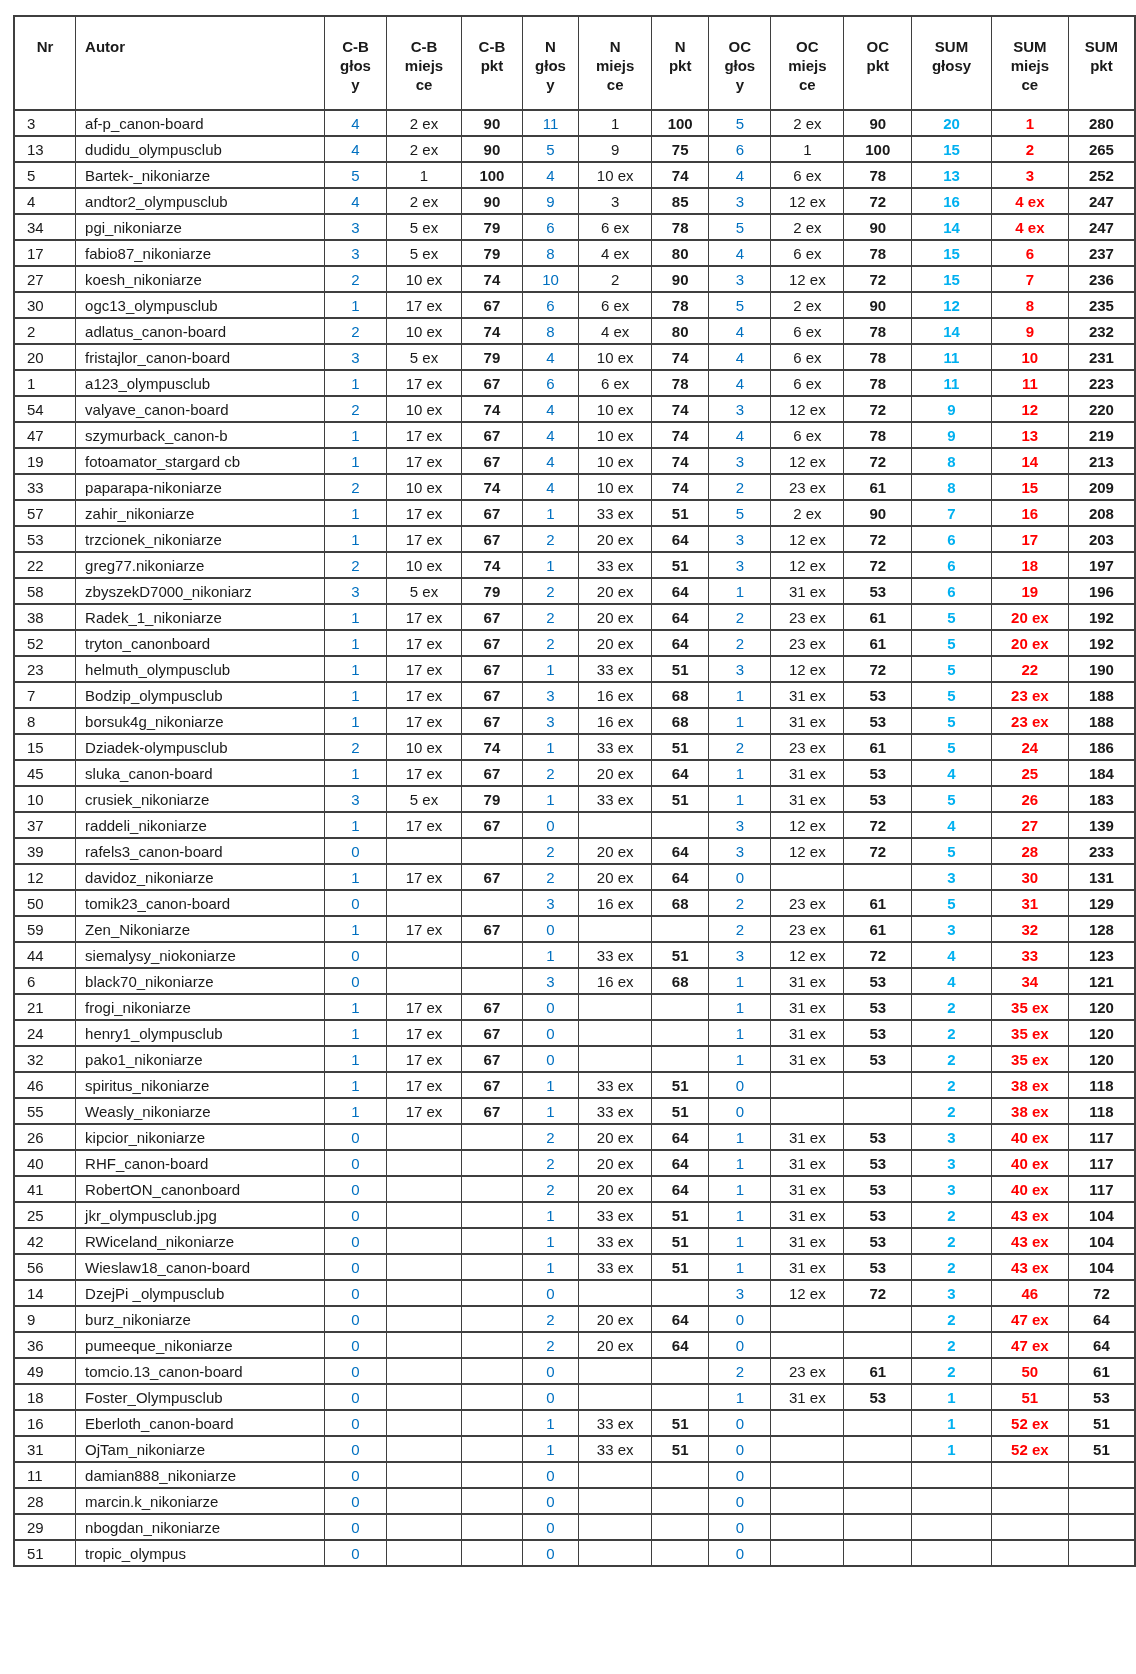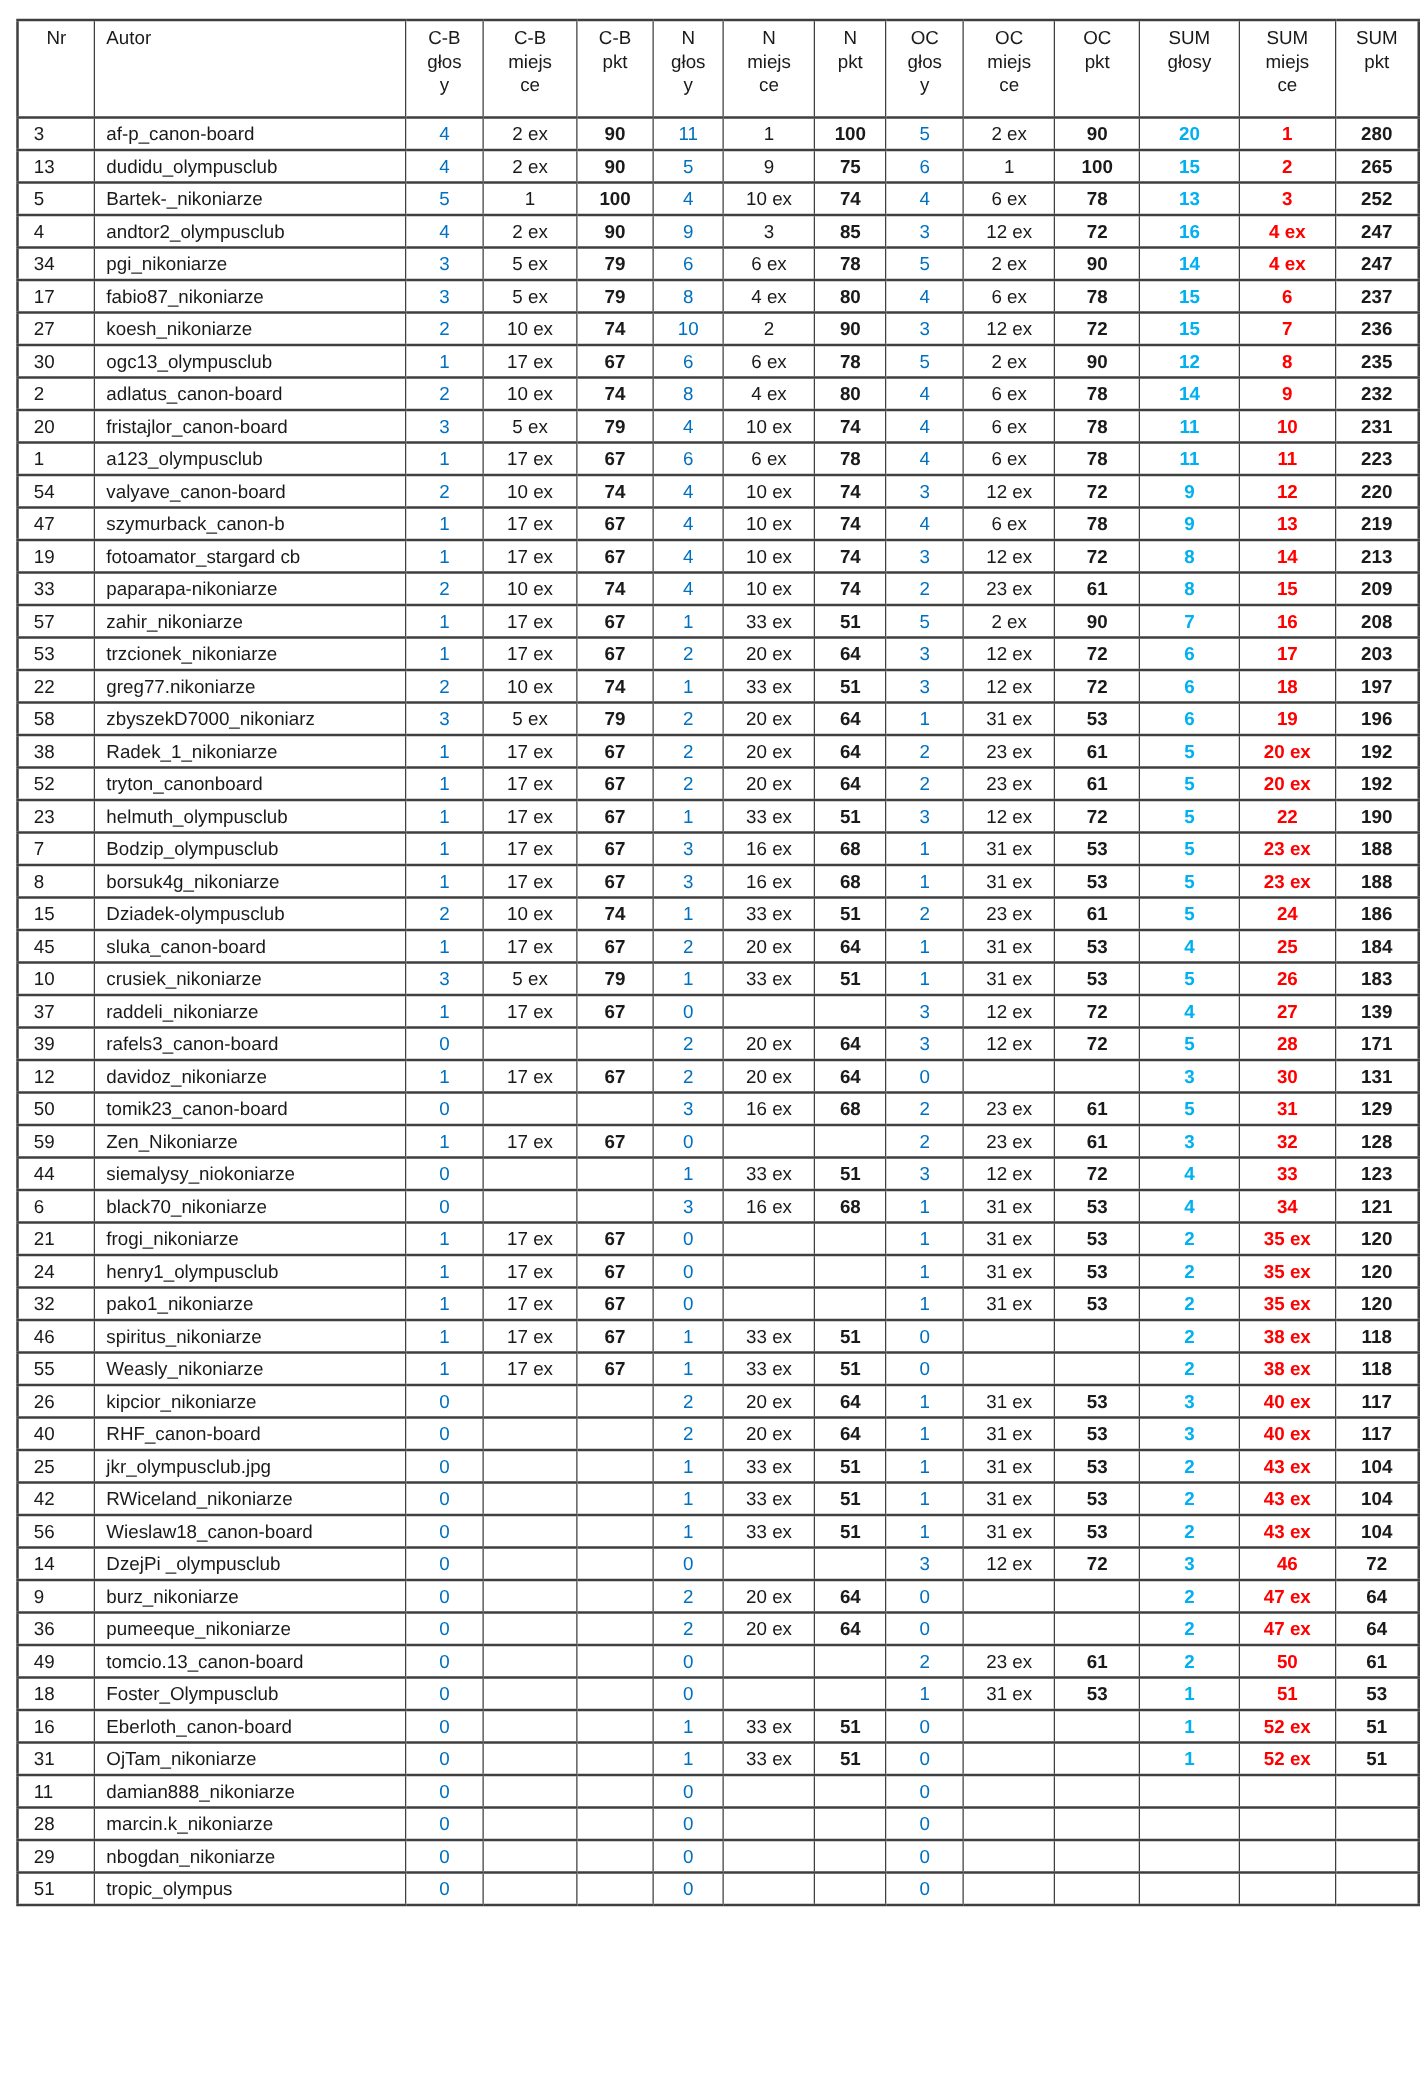--- a/index.html
+++ b/index.html
@@ -25,25 +25,25 @@
     border-bottom: 2px solid #3f3f3f;
     font-size: 15px;
     color: #1a1a1a;
     text-align: center;
     vertical-align: middle;
     padding: 0;
     overflow: hidden;
     white-space: nowrap;
   }
   th {
-    font-weight: normal;
+    font-weight: bold;
     vertical-align: top;
     white-space: pre-line;
     line-height: 19px;
-    padding-top: 4px;
+    padding-top: 20px;
     height: 72px;
     border-radius: 13px;
   }
   td { height: 24px; }
   
   .w-nr        { width: 49px; }
   .w-autor     { width: 241px; }
   .w-cb_glosy  { width: 62px; }
   .w-cb_miejsce{ width: 75px; }
   .w-cb_pkt    { width: 61px; }
@@ -563,21 +563,21 @@
         <td class="c-m w-cb_miejsce"></td>
         <td class="c-p w-cb_pkt"></td>
         <td class="c-g w-n_glosy">2</td>
         <td class="c-m w-n_miejsce">20 ex</td>
         <td class="c-p w-n_pkt">64</td>
         <td class="c-g w-oc_glosy">3</td>
         <td class="c-m w-oc_miejsce">12 ex</td>
         <td class="c-p w-oc_pkt">72</td>
         <td class="c-sg w-sum_glosy">5</td>
         <td class="c-sm w-sum_miejsce">28</td>
-        <td class="c-sp w-sum_pkt">171</td>
+        <td class="c-sp w-sum_pkt">233</td>
       </tr>
       <tr>
         <td class="c-nr w-nr">12</td>
         <td class="c-autor w-autor">davidoz_nikoniarze</td>
         <td class="c-g w-cb_glosy">1</td>
         <td class="c-m w-cb_miejsce">17 ex</td>
         <td class="c-p w-cb_pkt">67</td>
         <td class="c-g w-n_glosy">2</td>
         <td class="c-m w-n_miejsce">20 ex</td>
         <td class="c-p w-n_pkt">64</td>
@@ -758,20 +758,36 @@
         <td class="c-m w-n_miejsce">20 ex</td>
         <td class="c-p w-n_pkt">64</td>
         <td class="c-g w-oc_glosy">1</td>
         <td class="c-m w-oc_miejsce">31 ex</td>
         <td class="c-p w-oc_pkt">53</td>
         <td class="c-sg w-sum_glosy">3</td>
         <td class="c-sm w-sum_miejsce">40 ex</td>
         <td class="c-sp w-sum_pkt">117</td>
       </tr>
       <tr>
+        <td class="c-nr w-nr">41</td>
+        <td class="c-autor w-autor">RobertON_canonboard</td>
+        <td class="c-g w-cb_glosy">0</td>
+        <td class="c-m w-cb_miejsce"></td>
+        <td class="c-p w-cb_pkt"></td>
+        <td class="c-g w-n_glosy">2</td>
+        <td class="c-m w-n_miejsce">20 ex</td>
+        <td class="c-p w-n_pkt">64</td>
+        <td class="c-g w-oc_glosy">1</td>
+        <td class="c-m w-oc_miejsce">31 ex</td>
+        <td class="c-p w-oc_pkt">53</td>
+        <td class="c-sg w-sum_glosy">3</td>
+        <td class="c-sm w-sum_miejsce">40 ex</td>
+        <td class="c-sp w-sum_pkt">117</td>
+      </tr>
+      <tr>
         <td class="c-nr w-nr">25</td>
         <td class="c-autor w-autor">jkr_olympusclub.jpg</td>
         <td class="c-g w-cb_glosy">0</td>
         <td class="c-m w-cb_miejsce"></td>
         <td class="c-p w-cb_pkt"></td>
         <td class="c-g w-n_glosy">1</td>
         <td class="c-m w-n_miejsce">33 ex</td>
         <td class="c-p w-n_pkt">51</td>
         <td class="c-g w-oc_glosy">1</td>
         <td class="c-m w-oc_miejsce">31 ex</td>

